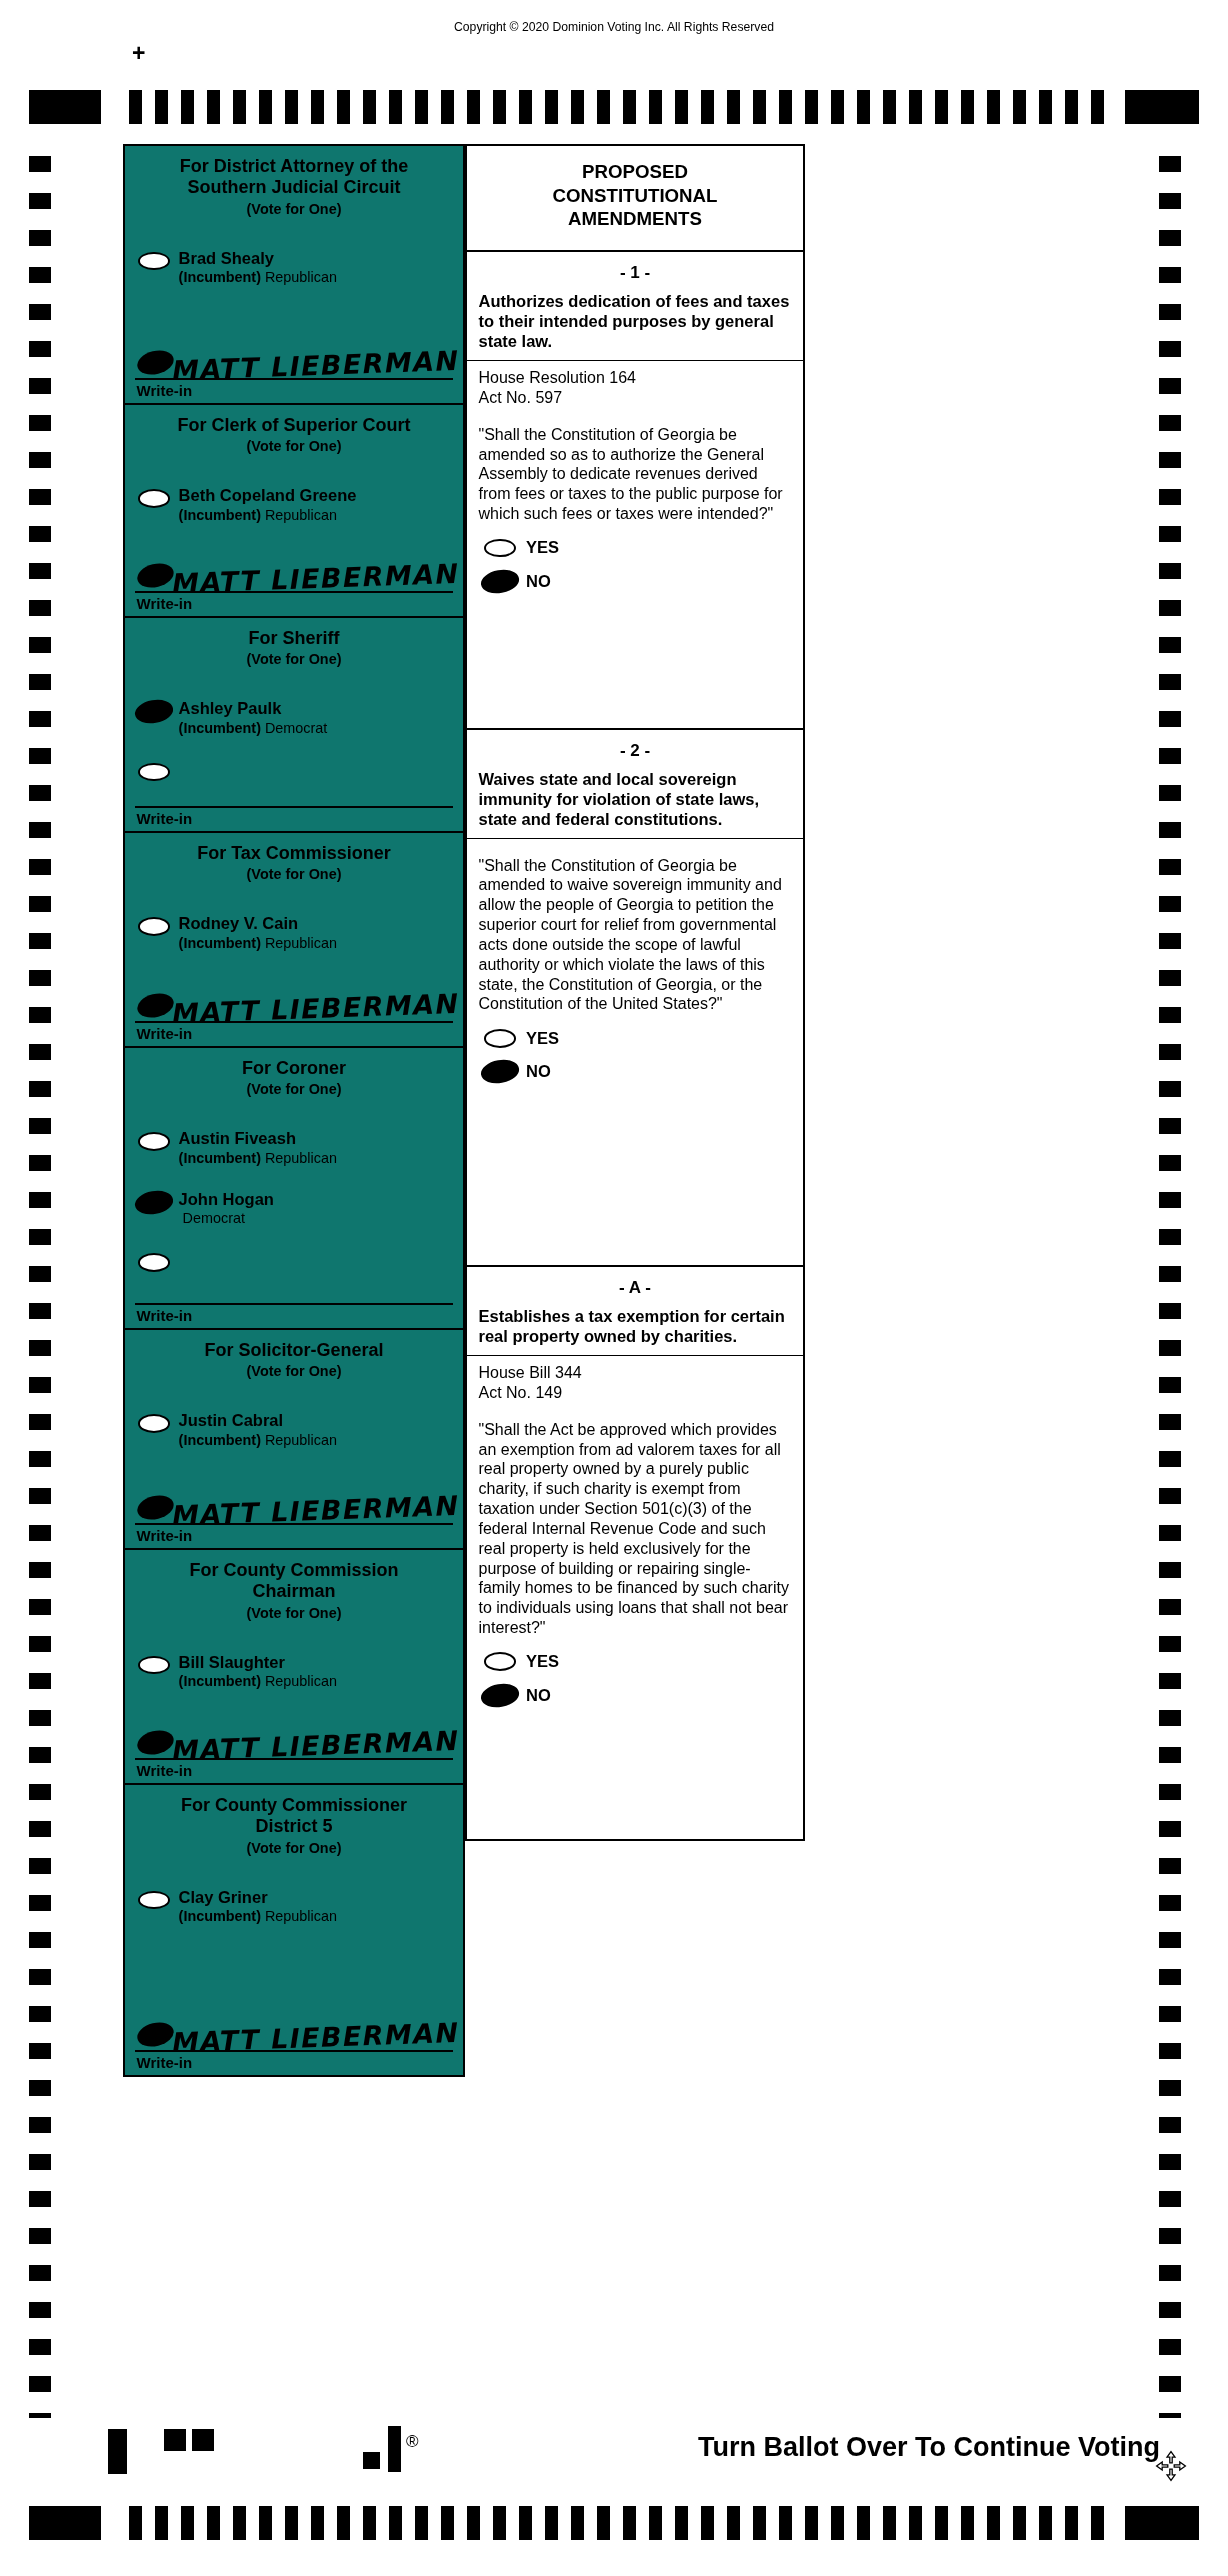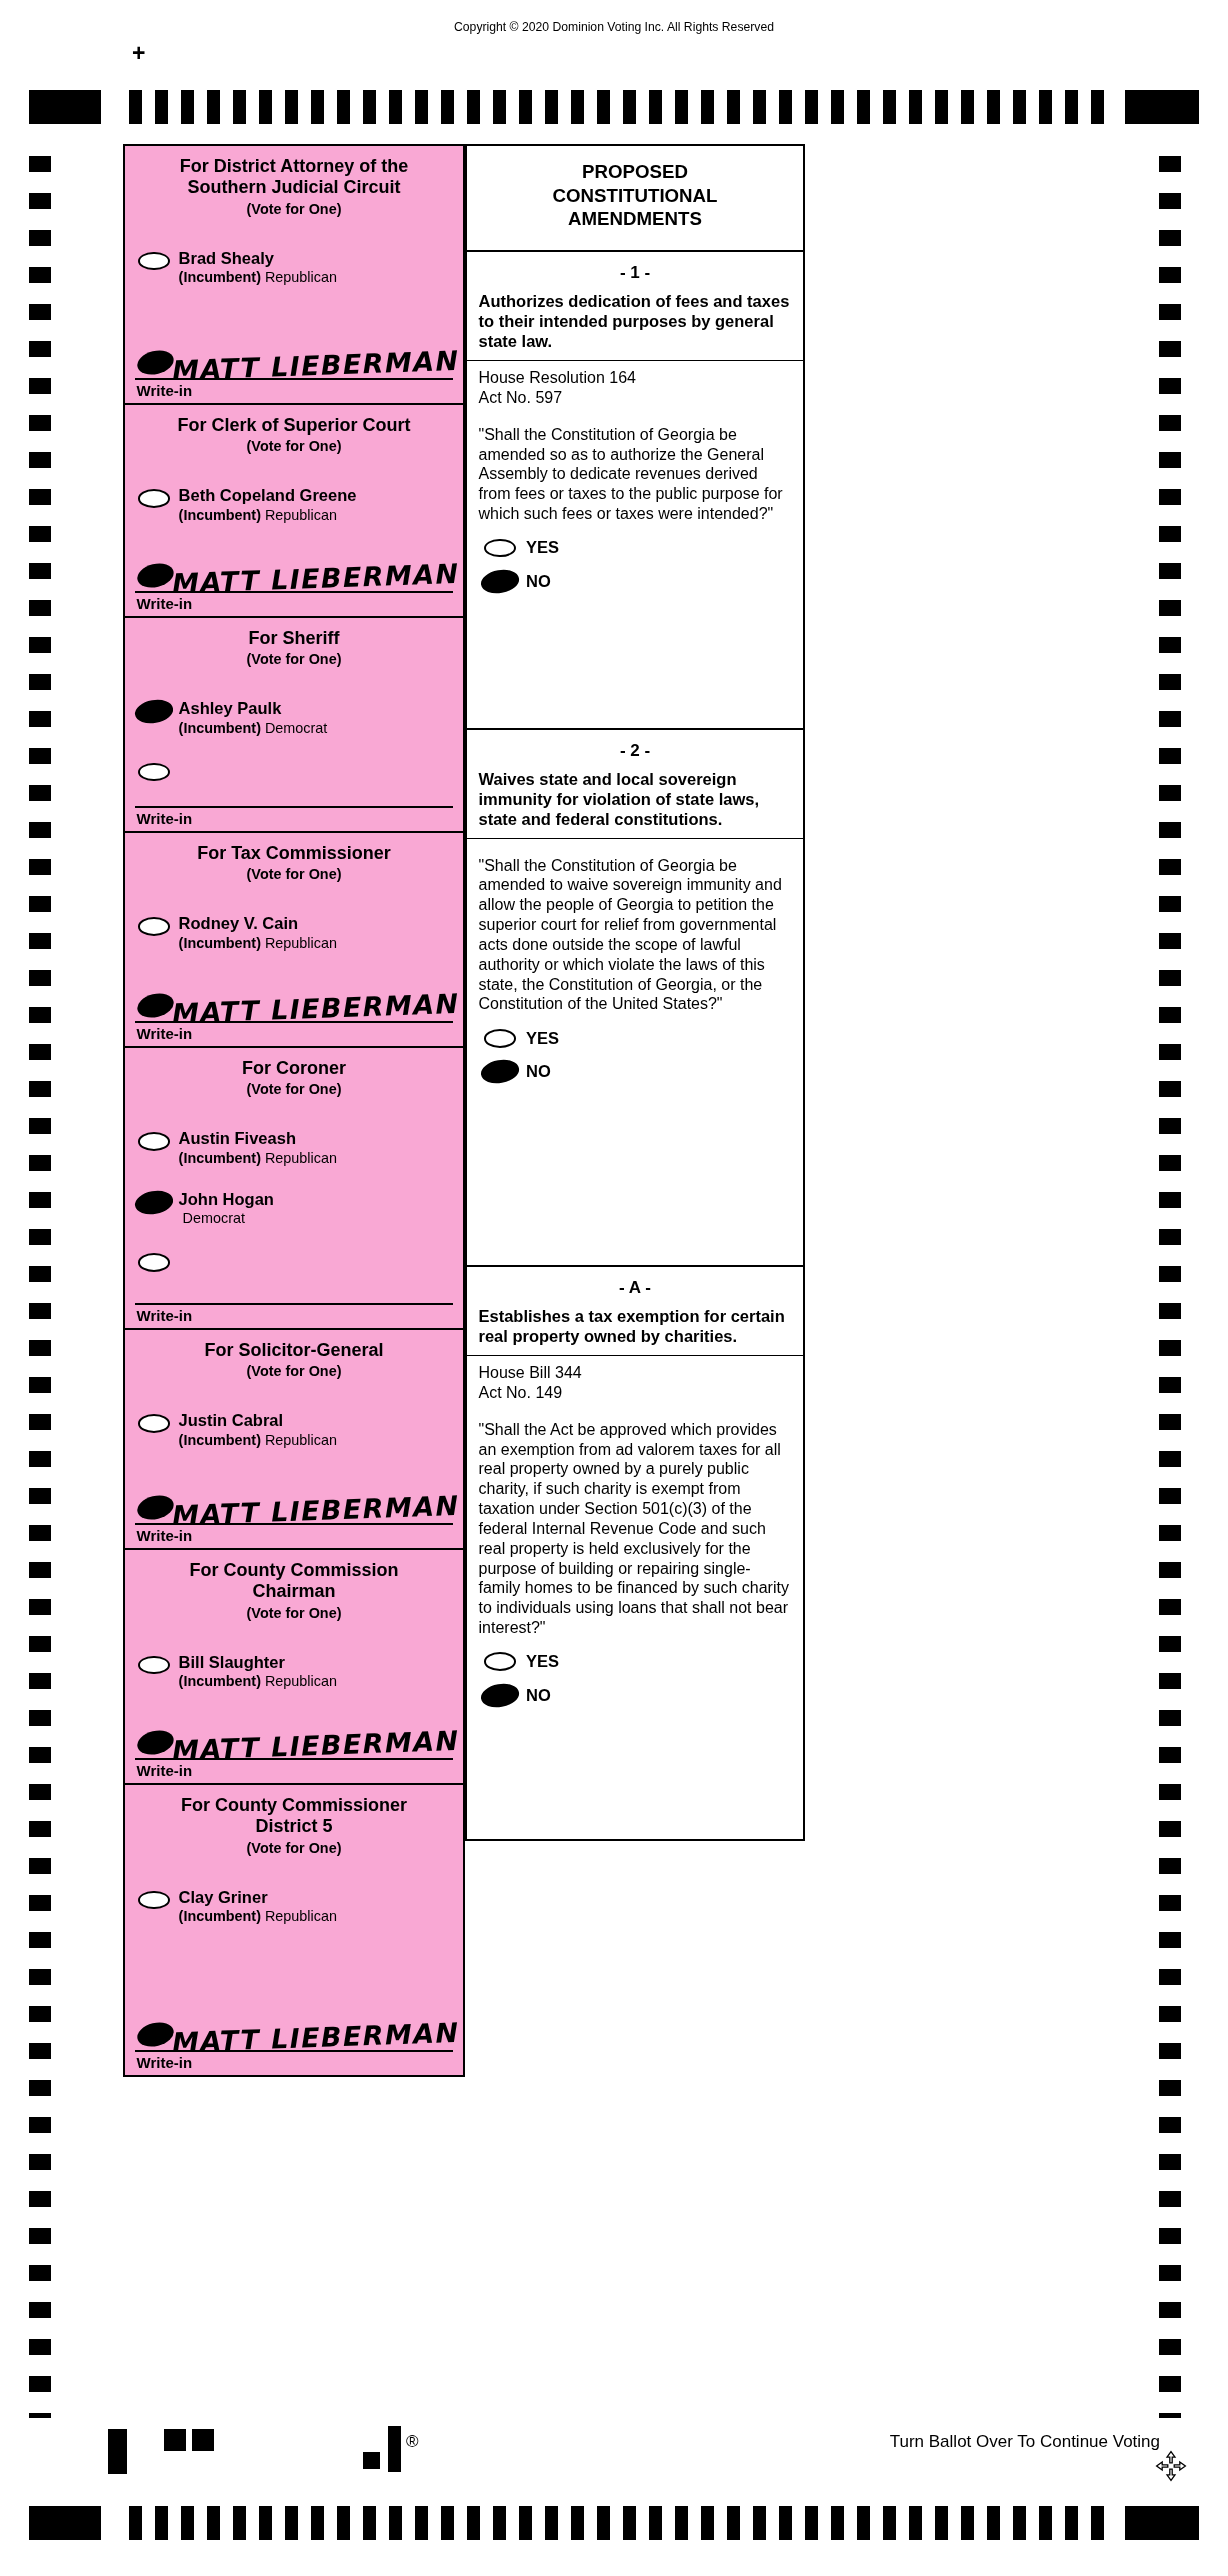--- a/index.html
+++ b/index.html
@@ -11,25 +11,25 @@
   .band{position:absolute;left:0;width:1228px;height:34px}
   .band .block{position:absolute;top:0;height:34px;background:#000}
   .band .bars{position:absolute;top:0;height:34px;
     background:repeating-linear-gradient(90deg,#000 0 13px,transparent 13px 26px)}
   .side-marks{position:absolute;width:21.5px;
     background:repeating-linear-gradient(180deg,#000 0 16px,transparent 16px 37px)}
   .mark{position:absolute;background:#000}
   
   .copyright{position:absolute;top:20px;left:0;width:1228px;text-align:center;font-size:12.2px}
   .plus{position:absolute;left:132px;top:40px;font-size:23px;font-weight:bold}
-  .turn-over{position:absolute;top:2432px;right:68px;font-weight:normal;font-size:17px}
+  .turn-over{position:absolute;top:2432px;right:68px;font-weight:bold;font-size:27px}
   .reg{position:absolute;font-size:17px}
   .crosshair{position:absolute;left:1155px;top:2450px}
   
-  .left-col{position:absolute;left:123px;top:144px;width:342px;border:2.2px solid #000;background:#f9a8d4;box-sizing:border-box}
+  .left-col{position:absolute;left:123px;top:144px;width:342px;border:2.2px solid #000;background:#0f766e;box-sizing:border-box}
   .race{position:relative;border-bottom:2.2px solid #000;box-sizing:border-box;overflow:hidden}
   .race.last{border-bottom:none}
   .race-title{font-weight:bold;font-size:18px;text-align:center;padding:10px 36px 0;line-height:1.18}
   .vote-for{font-weight:bold;font-size:14.4px;text-align:center;margin-top:2.2px}
   .cand{display:flex;margin:32px 10px 0 13px}
   .cand + .cand{margin-top:24.4px}
   .oval{flex:0 0 auto;width:32px;height:18.7px;border:2.2px solid #000;border-radius:50%;
     margin:2.9px 8.6px 0 0;background:#fff;box-sizing:border-box}
   .oval.filled{background:#000;border-color:#000;transform:rotate(-10deg) scale(1.2)}
   .cand-name{font-weight:bold;font-size:16.5px;line-height:1.1}

